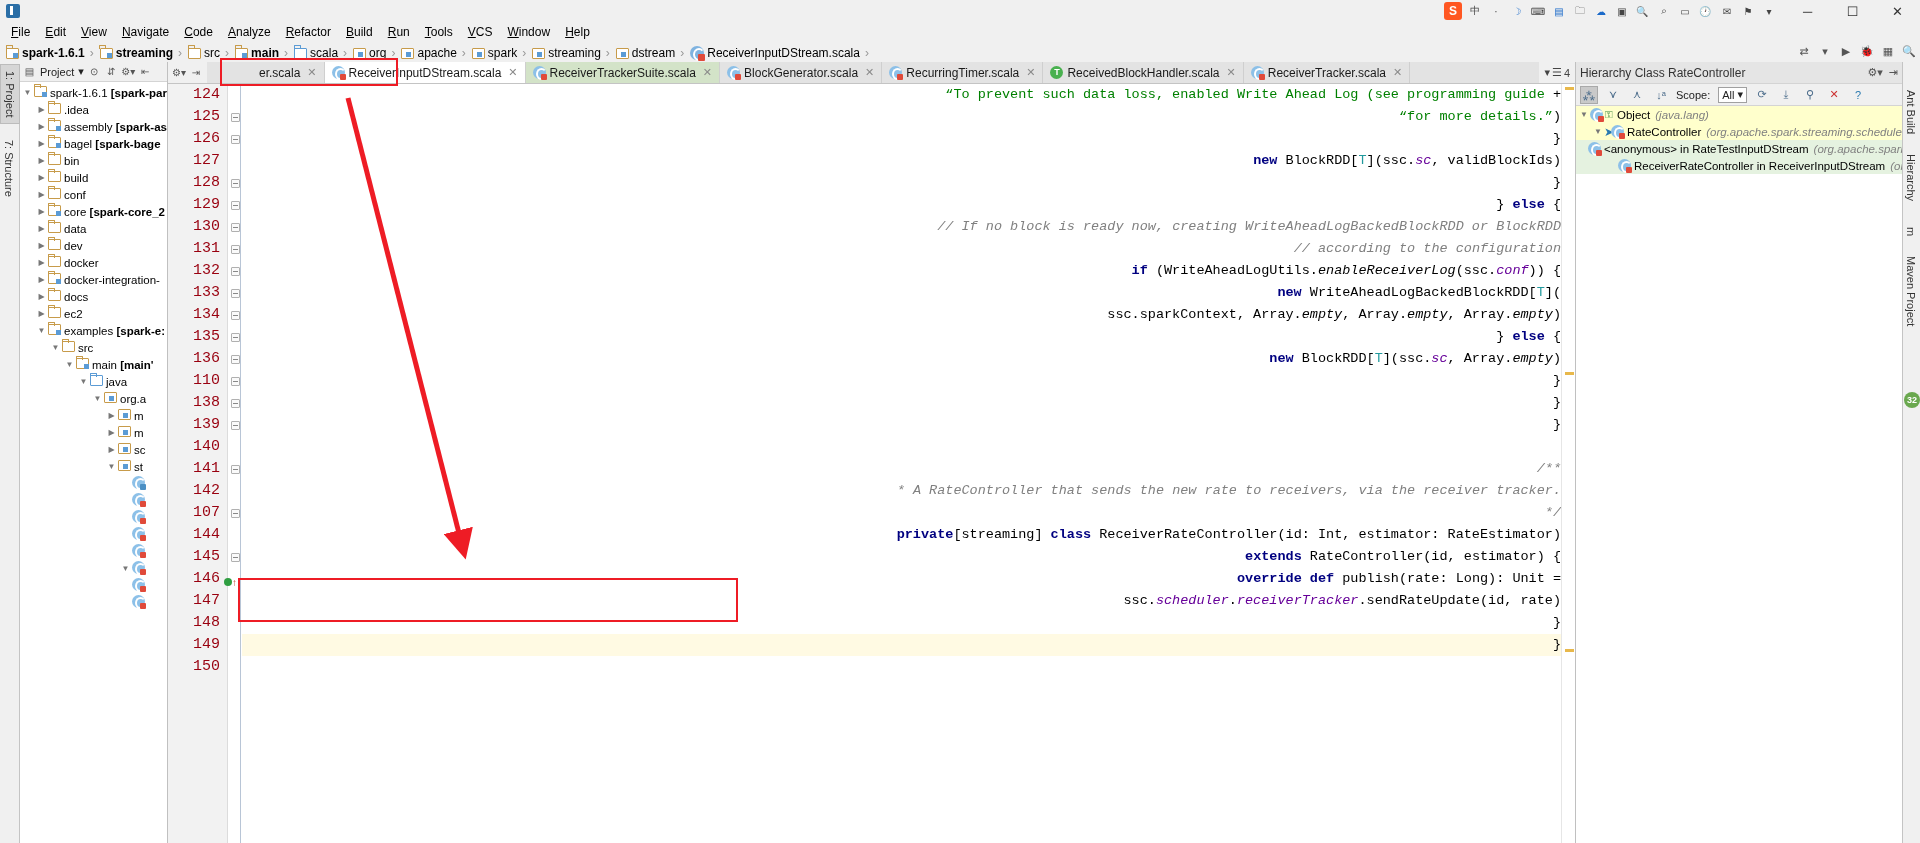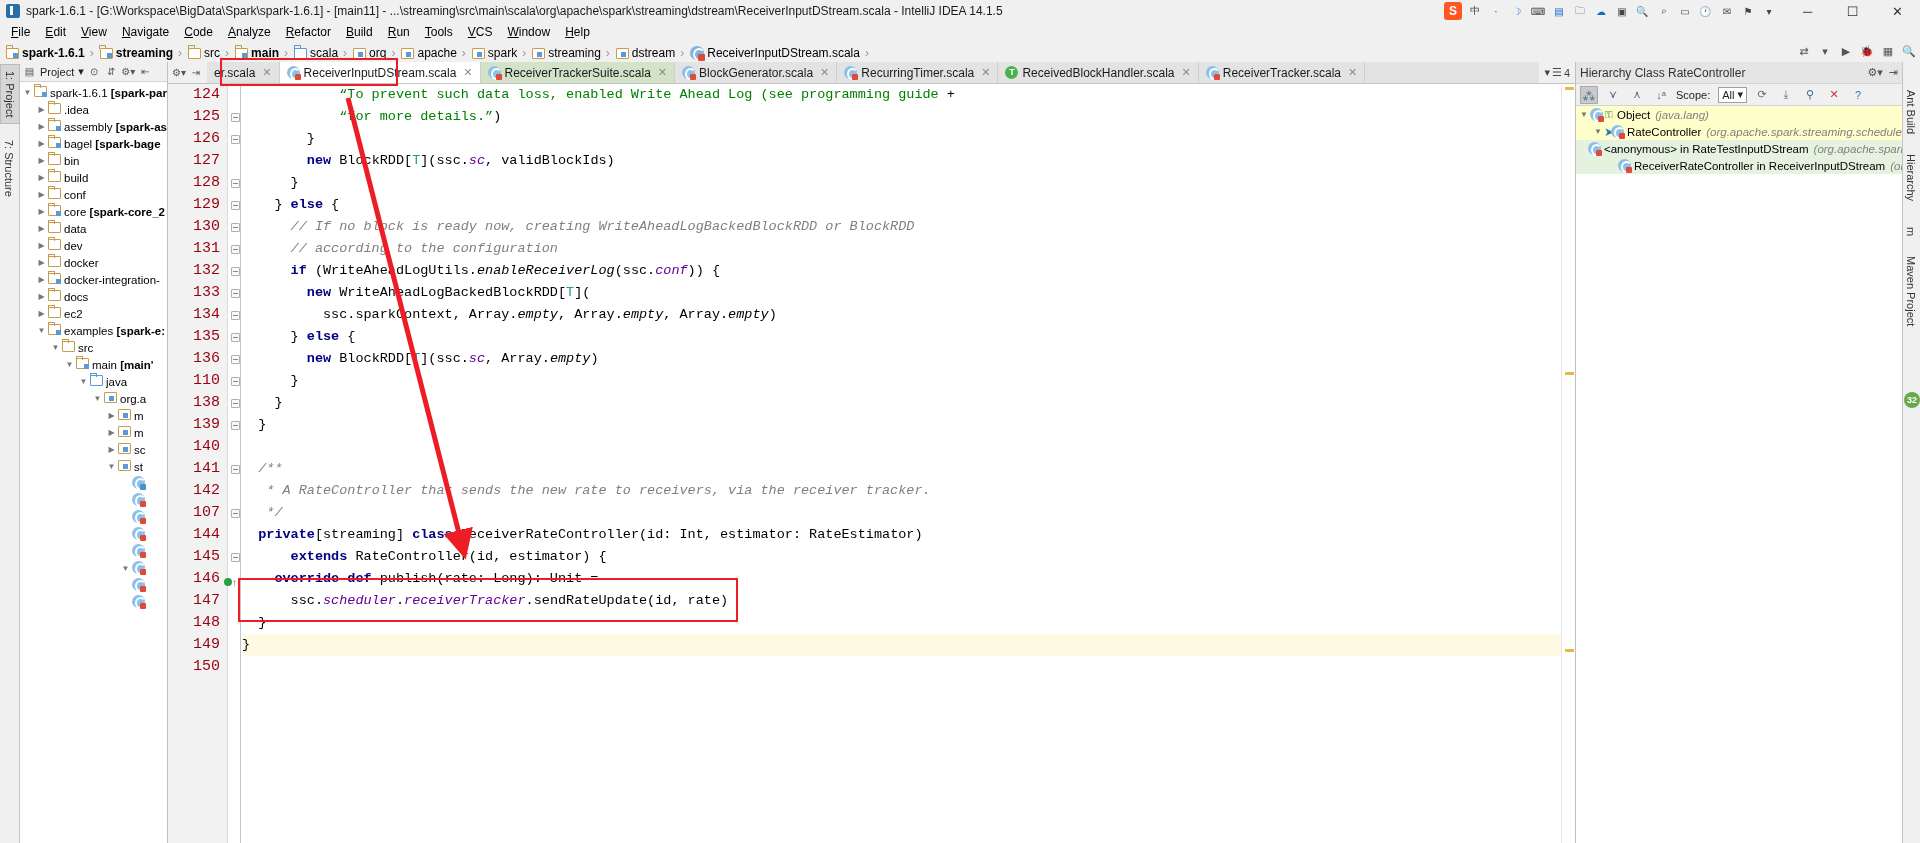--- a/index.html
+++ b/index.html
@@ -235,21 +235,21 @@
     content:""; position:absolute; left:1px; top:3px; width:5px; height:1px; background:#888;
   }
   .foldmark.plain i { border:none; background:transparent; }
   .foldmark.plain i::after{ display:none; }
   .structline {
     position:absolute; left: 72px; top:0; bottom:0; width:1px; background:#b8c5d6;
   }
   .code {
     position: absolute; left: 74px; top: 0; right: 14px; bottom: 0;
     font-family: "Liberation Mono", monospace; font-size: 13.5px;
-    white-space: pre; color: #000;
+    white-space: pre; color: #000; text-align: right;
   }
   .cl { height: 22px; line-height: 22px; }
   .cl.current { background: #fffae3; }
   .kw { color: #000080; font-weight: bold; }
   .str { color: #008000; }
   .cmt { color: #808080; font-style: italic; }
   .typ { color: #20999d; }
   .fld { color: #660099; font-style: italic; }
   .itl { font-style: italic; }
 
@@ -330,21 +330,20 @@
     width: 8px; height: 8px; border-radius: 50%; background: #2f9e41; display:inline-block;
   }
 </style>
 </head>
 <body>
 
 <div class="app">
 
   <div class="titlebar">
     <span class="title-logo"></span>
-    <span class="title-text">spark-1.6.1 - [G:\Workspace\BigData\Spark\spark-1.6.1] - [main11] - ...\streaming\src\main\scala\org\apache\spark\streaming\dstream\ReceiverInputDStream.scala - IntelliJ IDEA 14.1.5</span>
     <div class="title-right">
       <div class="tray">
         <span class="tray-sogou">S</span>
         <span class="tray-ico">中</span>
         <span class="tray-ico">·</span>
         <span class="tray-ico tray-blue">☽</span>
         <span class="tray-ico">⌨</span>
         <span class="tray-ico tray-blue">▤</span>
         <span class="tray-ico">🗀</span>
         <span class="tray-ico tray-blue">☁</span>
@@ -621,21 +620,21 @@
           <span class="nm"></span>
         </div>
       </div>
   </div>
 
   <div class="tabstrip">
     <div class="tabtools">
       <span class="ti">⚙▾</span>
       <span class="ti">⇥</span>
     </div>
-    <div style="display:flex;align-items:stretch;flex:1;" id="tabs">
+    <div style="display:flex;align-items:stretch;flex:1;margin-left:45px;" id="tabs">
         <div class="tab">
           <span class="lbl">er.scala</span>
           <span class="x">✕</span>
         </div>
         <div class="tab selected">
           <span class="t-ico"></span>
           <span class="lbl">ReceiverInputDStream.scala</span>
           <span class="x">✕</span>
         </div>
         <div class="tab green">

